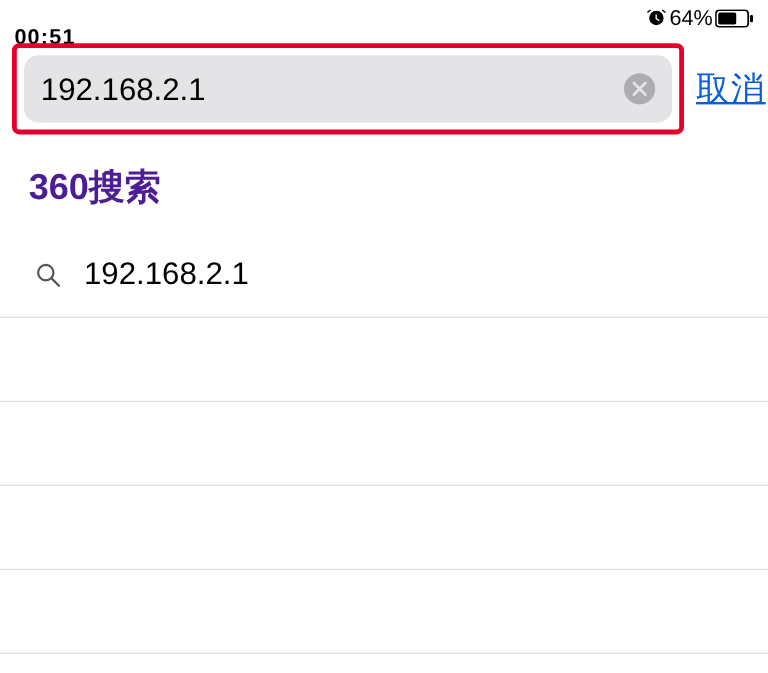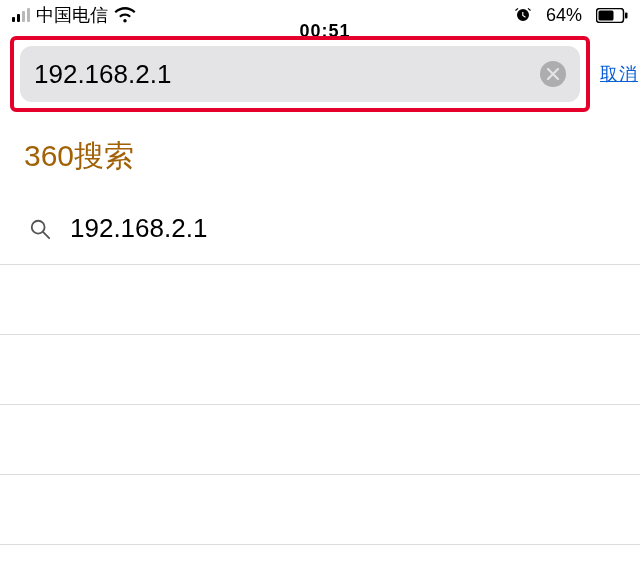--- a/index.html
+++ b/index.html
@@ -17,21 +17,21 @@
       height: 30px;
       display: flex;
       align-items: center;
       justify-content: space-between;
       padding: 0 12px;
       font-size: 18px;
       font-weight: 500;
       color: #000;
     }
     .status-left { display: flex; align-items: center; gap: 6px; }
-    .status-right { display: flex; align-items: center; gap: 14px; }
+    .status-right { display: flex; align-items: center; gap: 2px; }
     .signal-bars { display: inline-flex; align-items: flex-end; gap: 2px; height: 14px; }
     .signal-bars span { width: 3px; background: #000; border-radius: 1px; }
     .signal-bars span:nth-child(1){height:5px}
     .signal-bars span:nth-child(2){height:8px}
     .signal-bars span:nth-child(3){height:11px;background:#b9b9b9}
     .signal-bars span:nth-child(4){height:14px;background:#b9b9b9}
     .carrier { font-size: 18px; }
     .wifi-icon svg { display:block }
     .time { font-weight: 600; letter-spacing: 1px; margin-top: 32px; }
     .alarm-icon svg, .battery-wrap svg { display:block }
@@ -72,68 +72,54 @@
       width: 26px; height: 26px;
       border-radius: 50%;
       background: #adadb0;
       display:flex; align-items:center; justify-content:center;
       color:#e4e3e6;
       font-size: 18px;
       line-height: 1;
     }
     .cancel {
       color: #0a5fd6;
-      font-size: 18px;
+      font-size: 28px;
       text-decoration: underline;
       padding-right: 2px;
       letter-spacing: 1px;
       white-space: nowrap;
       max-width: 72px;
       overflow: hidden;
     }
 
     
     .section-title {
       font-size: 30px;
-      font-weight: 400;
-      color: #a16207;
+      font-weight: 700;
+      color: #4c1d95;
       padding: 18px 20px 18px 24px;
     }
 
     
     .suggestions { }
     .sugg-item {
       display: flex;
       align-items: center;
       gap: 18px;
       padding: 16px 20px 18px 28px;
       border-bottom: 1px solid #ddd;
       min-height: 70px;
     }
     .sugg-icon { width: 24px; display:flex; justify-content:center; }
     .sugg-text { font-size: 26px; color:#000; }
   </style>
 </head>
 <body>
 
 <div class="status-bar">
-  <div class="status-left">
-    <span class="signal-bars">
-      <span></span>
-        <span></span>
-        <span></span>
-        <span></span>
-    </span>
-    <span class="carrier">中国电信</span>
-    <span class="wifi-icon">
-      <svg width="22" height="16" viewBox="0 0 22 16">
-          <path d="M11 15.5c.9 0 1.7-.8 1.7-1.7S11.9 12 11 12s-1.7.8-1.7 1.8.8 1.7 1.7 1.7zm-4.4-5c1.2-1.2 2.7-1.8 4.4-1.8s3.2.6 4.4 1.8l1.5-1.5C15.3 7.3 13.2 6.5 11 6.5S6.7 7.3 5.1 9l1.5 1.5zM2 6.1C4.4 3.7 7.6 2.4 11 2.4s6.6 1.3 9 3.7l1.5-1.5C18.6 1.6 14.9 0 11 0S3.4 1.6.5 4.6L2 6.1z" fill="#000"></path>
-        </svg>
-    </span>
-  </div>
   <div class="time">00:51</div>
   <div class="status-right">
     <span class="alarm-icon">
       <svg width="18" height="18" viewBox="0 0 24 24">
           <path d="M12 4a8 8 0 108 8 8 8 0 00-8-8zm.5 4v4.3l3.2 1.9-.7 1.3L11 13V8zM4.9 2.5L1.5 5.3l1 1.2 3.4-2.8zm14.2 0l-1 1.2 3.4 2.8 1-1.2z" fill="#000"></path>
         </svg>
     </span>
     <span class="battery-pct">64%</span>
     <span class="battery-wrap">
       <svg width="32" height="15" viewBox="0 0 32 15">

